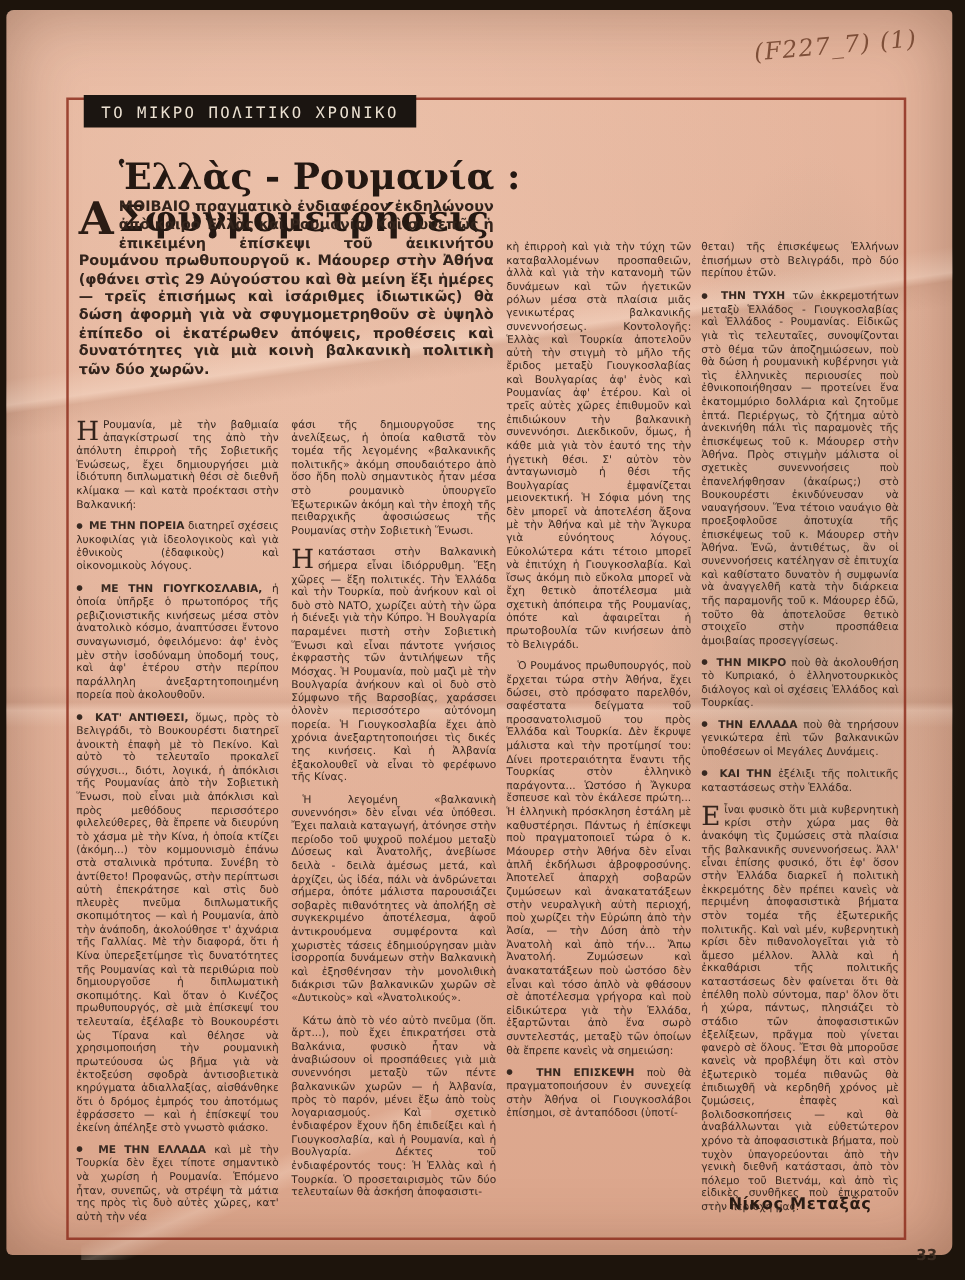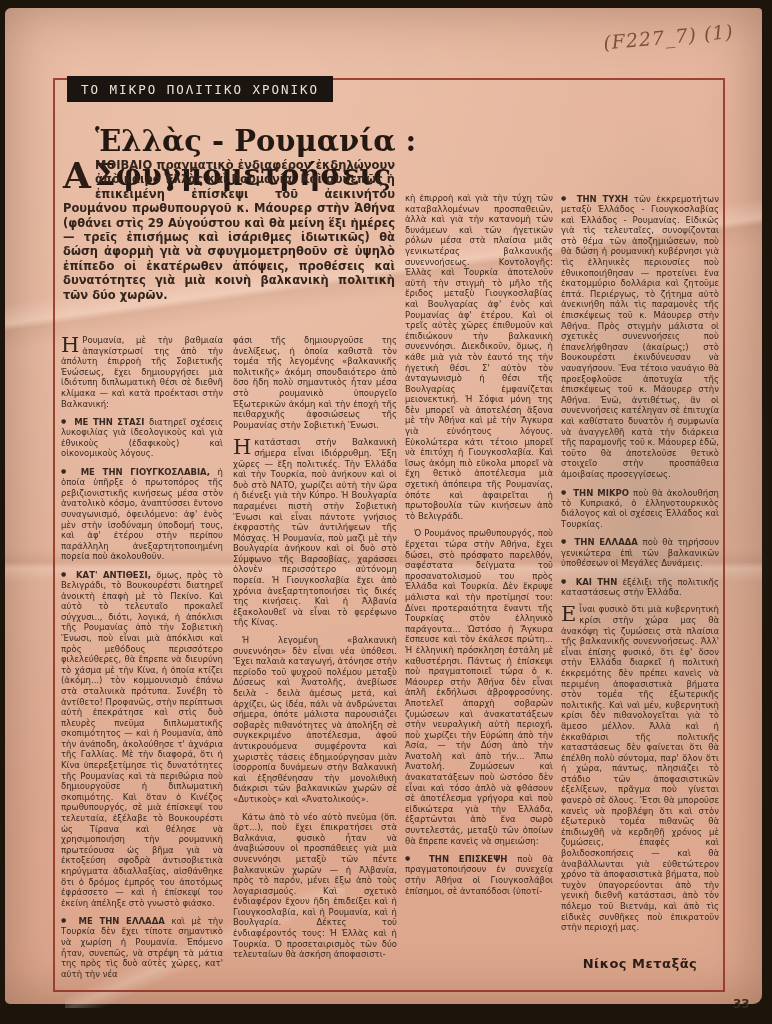--- a/index.html
+++ b/index.html
@@ -108,37 +108,38 @@
   </div>
 
   <h1 class="headline">Ἑλλὰς - Ρουμανία : Σφυγμομετρήσεις</h1>
 
   <div class="lead">
     <span class="dropcap-big">Α</span><span>ΜΟΙΒΑΙΟ πραγματικὸ ἐνδιαφέρον ἐκδηλώνουν ἀπὸ καιρὸ Ἑλλὰς καὶ Ρουμανία. Καὶ συνεπῶς ἡ ἐπικειμένη ἐπίσκεψι τοῦ ἀεικινήτου Ρουμάνου πρωθυπουργοῦ κ. Μάουρερ στὴν Ἀθήνα (φθάνει στὶς 29 Αὐγούστου καὶ θὰ μείνη ἕξι ἡμέρες — τρεῖς ἐπισήμως καὶ ἰσάριθμες ἰδιωτικῶς) θὰ δώση ἀφορμὴ γιὰ νὰ σφυγμομετρηθοῦν σὲ ὑψηλὸ ἐπίπεδο οἱ ἑκατέρωθεν ἀπόψεις, προθέσεις καὶ δυνατότητες γιὰ μιὰ κοινὴ βαλκανικὴ πολιτικὴ τῶν δύο χωρῶν.</span>
   </div>
 
   <div class="col col-1">
       <p class="para dropcap"><span class="dropcap-sm">Η</span>Ρουμανία, μὲ τὴν βαθμιαία ἀπαγκίστρωσί της ἀπὸ τὴν ἀπόλυτη ἐπιρροὴ τῆς Σοβιετικῆς Ἑνώσεως, ἔχει δημιουργήσει μιὰ ἰδιότυπη διπλωματικὴ θέσι σὲ διεθνῆ κλίμακα — καὶ κατὰ προέκτασι στὴν Βαλκανική:</p>
-      <p class="para bullet"><span class="bullet-mark">● </span><span class="lead-words">ΜΕ ΤΗΝ ΣΤΑΣΙ </span>διατηρεῖ σχέσεις λυκοφιλίας γιὰ ἰδεολογικοὺς καὶ γιὰ ἐθνικοὺς (ἐδαφικοὺς) καὶ οἰκονομικοὺς λόγους.</p>
+      <p class="para bullet"><span class="bullet-mark">● </span><span class="lead-words">ΜΕ ΤΗΝ ΠΟΡΕΙΑ </span>διατηρεῖ σχέσεις λυκοφιλίας γιὰ ἰδεολογικοὺς καὶ γιὰ ἐθνικοὺς (ἐδαφικοὺς) καὶ οἰκονομικοὺς λόγους.</p>
       <p class="para bullet"><span class="bullet-mark">● </span><span class="lead-words">ΜΕ ΤΗΝ ΓΙΟΥΓΚΟΣΛΑΒΙΑ, </span>ἡ ὁποία ὑπῆρξε ὁ πρωτοπόρος τῆς ρεβιζιονιστικῆς κινήσεως μέσα στὸν ἀνατολικὸ κόσμο, ἀναπτύσσει ἔντονο συναγωνισμό, ὀφειλόμενο: ἀφ' ἑνὸς μὲν στὴν ἰσοδύναμη ὑποδομή τους, καὶ ἀφ' ἑτέρου στὴν περίπου παράλληλη ἀνεξαρτητοποιημένη πορεία ποὺ ἀκολουθοῦν.</p>
       <p class="para bullet"><span class="bullet-mark">● </span><span class="lead-words">ΚΑΤ' ΑΝΤΙΘΕΣΙ, </span>ὅμως, πρὸς τὸ Βελιγράδι, τὸ Βουκουρέστι διατηρεῖ ἀνοικτὴ ἐπαφὴ μὲ τὸ Πεκίνο. Καὶ αὐτὸ τὸ τελευταῖο προκαλεῖ σύγχυσι.., διότι, λογικά, ἡ ἀπόκλισι τῆς Ρουμανίας ἀπὸ τὴν Σοβιετικὴ Ἕνωσι, ποὺ εἶναι μιὰ ἀπόκλισι καὶ πρὸς μεθόδους περισσότερο φιλελεύθερες, θὰ ἔπρεπε νὰ διευρύνη τὸ χάσμα μὲ τὴν Κίνα, ἡ ὁποία κτίζει (ἀκόμη...) τὸν κομμουνισμὸ ἐπάνω στὰ σταλινικὰ πρότυπα. Συνέβη τὸ ἀντίθετο! Προφανῶς, στὴν περίπτωσι αὐτὴ ἐπεκράτησε καὶ στὶς δυὸ πλευρὲς πνεῦμα διπλωματικῆς σκοπιμότητος — καὶ ἡ Ρουμανία, ἀπὸ τὴν ἀνάποδη, ἀκολούθησε τ' ἀχνάρια τῆς Γαλλίας. Μὲ τὴν διαφορά, ὅτι ἡ Κίνα ὑπερεξετίμησε τὶς δυνατότητες τῆς Ρουμανίας καὶ τὰ περιθώρια ποὺ δημιουργοῦσε ἡ διπλωματικὴ σκοπιμότης. Καὶ ὅταν ὁ Κινέζος πρωθυπουργός, σὲ μιὰ ἐπίσκεψί του τελευταία, ἐξέλαβε τὸ Βουκουρέστι ὡς Τίρανα καὶ θέλησε νὰ χρησιμοποιήση τὴν ρουμανικὴ πρωτεύουσα ὡς βῆμα γιὰ νὰ ἐκτοξεύση σφοδρὰ ἀντισοβιετικὰ κηρύγματα ἀδιαλλαξίας, αἰσθάνθηκε ὅτι ὁ δρόμος ἐμπρός του ἀποτόμως ἐφράσσετο — καὶ ἡ ἐπίσκεψί του ἐκείνη ἀπέληξε στὸ γνωστὸ φιάσκο.</p>
       <p class="para bullet"><span class="bullet-mark">● </span><span class="lead-words">ΜΕ ΤΗΝ ΕΛΛΑΔΑ </span>καὶ μὲ τὴν Τουρκία δὲν ἔχει τίποτε σημαντικὸ νὰ χωρίση ἡ Ρουμανία. Ἑπόμενο ἦταν, συνεπῶς, νὰ στρέψη τὰ μάτια της πρὸς τὶς δυὸ αὐτὲς χῶρες, κατ' αὐτὴ τὴν νέα</p>
     </div>
   <div class="col col-2">
       <p class="para cont">φάσι τῆς δημιουργοῦσε της ἀνελίξεως, ἡ ὁποία καθιστᾶ τὸν τομέα τῆς λεγομένης «βαλκανικῆς πολιτικῆς» ἀκόμη σπουδαιότερο ἀπὸ ὅσο ἤδη πολὺ σημαντικὸς ἦταν μέσα στὸ ρουμανικὸ ὑπουργεῖο Ἐξωτερικῶν ἀκόμη καὶ τὴν ἐποχὴ τῆς πειθαρχικῆς ἀφοσιώσεως τῆς Ρουμανίας στὴν Σοβιετικὴ Ἕνωσι.</p>
       <p class="para dropcap"><span class="dropcap-sm">Η</span>κατάστασι στὴν Βαλκανικὴ σήμερα εἶναι ἰδιόρρυθμη. Ἕξη χῶρες — ἕξη πολιτικές. Τὴν Ἑλλάδα καὶ τὴν Τουρκία, ποὺ ἀνήκουν καὶ οἱ δυὸ στὸ ΝΑΤΟ, χωρίζει αὐτὴ τὴν ὥρα ἡ διένεξι γιὰ τὴν Κύπρο. Ἡ Βουλγαρία παραμένει πιστὴ στὴν Σοβιετικὴ Ἕνωσι καὶ εἶναι πάντοτε γνήσιος ἐκφραστὴς τῶν ἀντιλήψεων τῆς Μόσχας. Ἡ Ρουμανία, ποὺ μαζὶ μὲ τὴν Βουλγαρία ἀνήκουν καὶ οἱ δυὸ στὸ Σύμφωνο τῆς Βαρσοβίας, χαράσσει ὁλονὲν περισσότερο αὐτόνομη πορεία. Ἡ Γιουγκοσλαβία ἔχει ἀπὸ χρόνια ἀνεξαρτητοποιήσει τὶς δικές της κινήσεις. Καὶ ἡ Ἀλβανία ἐξακολουθεῖ νὰ εἶναι τὸ φερέφωνο τῆς Κίνας.</p>
       <p class="para plain">Ἡ λεγομένη «βαλκανικὴ συνεννόησι» δὲν εἶναι νέα ὑπόθεσι. Ἔχει παλαιὰ καταγωγή, ἀτόνησε στὴν περίοδο τοῦ ψυχροῦ πολέμου μεταξὺ Δύσεως καὶ Ἀνατολῆς, ἀνεβίωσε δειλὰ - δειλὰ ἀμέσως μετά, καὶ ἀρχίζει, ὡς ἰδέα, πάλι νὰ ἀνδρώνεται σήμερα, ὁπότε μάλιστα παρουσιάζει σοβαρὲς πιθανότητες νὰ ἀπολήξη σὲ συγκεκριμένο ἀποτέλεσμα, ἀφοῦ ἀντικρουόμενα συμφέροντα καὶ χωριστὲς τάσεις ἐδημιούργησαν μιὰν ἰσορροπία δυνάμεων στὴν Βαλκανικὴ καὶ ἐξησθένησαν τὴν μονολιθικὴ διάκρισι τῶν βαλκανικῶν χωρῶν σὲ «Δυτικοὺς» καὶ «Ἀνατολικούς».</p>
       <p class="para plain">Κάτω ἀπὸ τὸ νέο αὐτὸ πνεῦμα (ὅπ. ἄρτ...), ποὺ ἔχει ἐπικρατήσει στὰ Βαλκάνια, φυσικὸ ἦταν νὰ ἀναβιώσουν οἱ προσπάθειες γιὰ μιὰ συνεννόησι μεταξὺ τῶν πέντε βαλκανικῶν χωρῶν — ἡ Ἀλβανία, πρὸς τὸ παρόν, μένει ἔξω ἀπὸ τοὺς λογαριασμούς. Καὶ σχετικὸ ἐνδιαφέρον ἔχουν ἤδη ἐπιδείξει καὶ ἡ Γιουγκοσλαβία, καὶ ἡ Ρουμανία, καὶ ἡ Βουλγαρία. Δέκτες τοῦ ἐνδιαφέροντός τους: Ἡ Ἑλλὰς καὶ ἡ Τουρκία. Ὁ προσεταιρισμὸς τῶν δύο τελευταίων θὰ ἀσκήση ἀποφασιστι-</p>
     </div>
   <div class="col col-3">
       <p class="para cont">κὴ ἐπιρροὴ καὶ γιὰ τὴν τύχη τῶν καταβαλλομένων προσπαθειῶν, ἀλλὰ καὶ γιὰ τὴν κατανομὴ τῶν δυνάμεων καὶ τῶν ἡγετικῶν ρόλων μέσα στὰ πλαίσια μιᾶς γενικωτέρας βαλκανικῆς συνεννοήσεως. Κοντολογῆς: Ἑλλὰς καὶ Τουρκία ἀποτελοῦν αὐτὴ τὴν στιγμὴ τὸ μῆλο τῆς ἔριδος μεταξὺ Γιουγκοσλαβίας καὶ Βουλγαρίας ἀφ' ἑνὸς καὶ Ρουμανίας ἀφ' ἑτέρου. Καὶ οἱ τρεῖς αὐτὲς χῶρες ἐπιθυμοῦν καὶ ἐπιδιώκουν τὴν βαλκανικὴ συνεννόησι. Διεκδικοῦν, ὅμως, ἡ κάθε μιὰ γιὰ τὸν ἑαυτό της τὴν ἡγετικὴ θέσι. Σ' αὐτὸν τὸν ἀνταγωνισμὸ ἡ θέσι τῆς Βουλγαρίας ἐμφανίζεται μειονεκτική. Ἡ Σόφια μόνη της δὲν μπορεῖ νὰ ἀποτελέση ἄξονα μὲ τὴν Ἀθήνα καὶ μὲ τὴν Ἄγκυρα γιὰ εὐνόητους λόγους. Εὐκολώτερα κάτι τέτοιο μπορεῖ νὰ ἐπιτύχη ἡ Γιουγκοσλαβία. Καὶ ἴσως ἀκόμη πιὸ εὔκολα μπορεῖ νὰ ἔχη θετικὸ ἀποτέλεσμα μιὰ σχετικὴ ἀπόπειρα τῆς Ρουμανίας, ὁπότε καὶ ἀφαιρεῖται ἡ πρωτοβουλία τῶν κινήσεων ἀπὸ τὸ Βελιγράδι.</p>
       <p class="para plain">Ὁ Ρουμάνος πρωθυπουργός, ποὺ ἔρχεται τώρα στὴν Ἀθήνα, ἔχει δώσει, στὸ πρόσφατο παρελθόν, σαφέστατα δείγματα τοῦ προσανατολισμοῦ του πρὸς Ἑλλάδα καὶ Τουρκία. Δὲν ἔκρυψε μάλιστα καὶ τὴν προτίμησί του: Δίνει προτεραιότητα ἔναντι τῆς Τουρκίας στὸν ἑλληνικὸ παράγοντα... Ὡστόσο ἡ Ἄγκυρα ἔσπευσε καὶ τὸν ἐκάλεσε πρώτη... Ἡ ἑλληνικὴ πρόσκληση ἐστάλη μὲ καθυστέρησι. Πάντως ἡ ἐπίσκεψι ποὺ πραγματοποιεῖ τώρα ὁ κ. Μάουρερ στὴν Ἀθήνα δὲν εἶναι ἁπλῆ ἐκδήλωσι ἀβροφροσύνης. Ἀποτελεῖ ἀπαρχὴ σοβαρῶν ζυμώσεων καὶ ἀνακατατάξεων στὴν νευραλγικὴ αὐτὴ περιοχή, ποὺ χωρίζει τὴν Εὐρώπη ἀπὸ τὴν Ἀσία, — τὴν Δύση ἀπὸ τὴν Ἀνατολὴ καὶ ἀπὸ τήν... Ἄπω Ἀνατολή. Ζυμώσεων καὶ ἀνακατατάξεων ποὺ ὡστόσο δὲν εἶναι καὶ τόσο ἁπλὸ νὰ φθάσουν σὲ ἀποτέλεσμα γρήγορα καὶ ποὺ εἰδικώτερα γιὰ τὴν Ἑλλάδα, ἐξαρτῶνται ἀπὸ ἕνα σωρὸ συντελεστάς, μεταξὺ τῶν ὁποίων θὰ ἔπρεπε κανεὶς νὰ σημειώση:</p>
       <p class="para bullet"><span class="bullet-mark">● </span><span class="lead-words">ΤΗΝ ΕΠΙΣΚΕΨΗ </span>ποὺ θὰ πραγματοποιήσουν ἐν συνεχείᾳ στὴν Ἀθήνα οἱ Γιουγκοσλάβοι ἐπίσημοι, σὲ ἀνταπόδοσι (ὑποτί-</p>
     </div>
   <div class="col col-4">
+      <p class="para cont">θεται) τῆς ἐπισκέψεως Ἑλλήνων ἐπισήμων στὸ Βελιγράδι, πρὸ δύο περίπου ἐτῶν.</p>
       <p class="para bullet"><span class="bullet-mark">● </span><span class="lead-words">ΤΗΝ ΤΥΧΗ </span>τῶν ἐκκρεμοτήτων μεταξὺ Ἑλλάδος - Γιουγκοσλαβίας καὶ Ἑλλάδος - Ρουμανίας. Εἰδικῶς γιὰ τὶς τελευταῖες, συνοψίζονται στὸ θέμα τῶν ἀποζημιώσεων, ποὺ θὰ δώση ἡ ρουμανικὴ κυβέρνησι γιὰ τὶς ἑλληνικὲς περιουσίες ποὺ ἐθνικοποιήθησαν — προτείνει ἕνα ἑκατομμύριο δολλάρια καὶ ζητοῦμε ἑπτά. Περιέργως, τὸ ζήτημα αὐτὸ ἀνεκινήθη πάλι τὶς παραμονὲς τῆς ἐπισκέψεως τοῦ κ. Μάουρερ στὴν Ἀθήνα. Πρὸς στιγμὴν μάλιστα οἱ σχετικὲς συνεννοήσεις ποὺ ἐπανελήφθησαν (ἀκαίρως;) στὸ Βουκουρέστι ἐκινδύνευσαν νὰ ναυαγήσουν. Ἕνα τέτοιο ναυάγιο θὰ προεξοφλοῦσε ἀποτυχία τῆς ἐπισκέψεως τοῦ κ. Μάουρερ στὴν Ἀθήνα. Ἐνῶ, ἀντιθέτως, ἂν οἱ συνεννοήσεις κατέληγαν σὲ ἐπιτυχία καὶ καθίστατο δυνατὸν ἡ συμφωνία νὰ ἀναγγελθῆ κατὰ τὴν διάρκεια τῆς παραμονῆς τοῦ κ. Μάουρερ ἐδῶ, τοῦτο θὰ ἀποτελοῦσε θετικὸ στοιχεῖο στὴν προσπάθεια ἀμοιβαίας προσεγγίσεως.</p>
       <p class="para bullet"><span class="bullet-mark">● </span><span class="lead-words">ΤΗΝ ΜΙΚΡΟ </span>ποὺ θὰ ἀκολουθήση τὸ Κυπριακό, ὁ ἑλληνοτουρκικὸς διάλογος καὶ οἱ σχέσεις Ἑλλάδος καὶ Τουρκίας.</p>
       <p class="para bullet"><span class="bullet-mark">● </span><span class="lead-words">ΤΗΝ ΕΛΛΑΔΑ </span>ποὺ θὰ τηρήσουν γενικώτερα ἐπὶ τῶν βαλκανικῶν ὑποθέσεων οἱ Μεγάλες Δυνάμεις.</p>
       <p class="para bullet"><span class="bullet-mark">● </span><span class="lead-words">ΚΑΙ ΤΗΝ </span>ἐξέλιξι τῆς πολιτικῆς καταστάσεως στὴν Ἑλλάδα.</p>
       <p class="para dropcap"><span class="dropcap-sm">Ε</span>ἶναι φυσικὸ ὅτι μιὰ κυβερνητικὴ κρίσι στὴν χώρα μας θὰ ἀνακόψη τὶς ζυμώσεις στὰ πλαίσια τῆς βαλκανικῆς συνεννοήσεως. Ἀλλ' εἶναι ἐπίσης φυσικό, ὅτι ἐφ' ὅσον στὴν Ἑλλάδα διαρκεῖ ἡ πολιτικὴ ἐκκρεμότης δὲν πρέπει κανεὶς νὰ περιμένη ἀποφασιστικὰ βήματα στὸν τομέα τῆς ἐξωτερικῆς πολιτικῆς. Καὶ ναὶ μέν, κυβερνητικὴ κρίσι δὲν πιθανολογεῖται γιὰ τὸ ἄμεσο μέλλον. Ἀλλὰ καὶ ἡ ἐκκαθάρισι τῆς πολιτικῆς καταστάσεως δὲν φαίνεται ὅτι θὰ ἐπέλθη πολὺ σύντομα, παρ' ὅλον ὅτι ἡ χώρα, πάντως, πλησιάζει τὸ στάδιο τῶν ἀποφασιστικῶν ἐξελίξεων, πρᾶγμα ποὺ γίνεται φανερὸ σὲ ὅλους. Ἔτσι θὰ μποροῦσε κανεὶς νὰ προβλέψη ὅτι καὶ στὸν ἐξωτερικὸ τομέα πιθανῶς θὰ ἐπιδιωχθῆ νὰ κερδηθῆ χρόνος μὲ ζυμώσεις, ἐπαφὲς καὶ βολιδοσκοπήσεις — καὶ θὰ ἀναβάλλωνται γιὰ εὐθετώτερον χρόνο τὰ ἀποφασιστικὰ βήματα, ποὺ τυχὸν ὑπαγορεύονται ἀπὸ τὴν γενικὴ διεθνῆ κατάστασι, ἀπὸ τὸν πόλεμο τοῦ Βιετνάμ, καὶ ἀπὸ τὶς εἰδικὲς συνθῆκες ποὺ ἐπικρατοῦν στὴν περιοχή μας.</p>
     </div>
 
   <div class="signature">Νίκος Μεταξᾶς</div>
   <div class="pagenum">33</div>
 </div>

